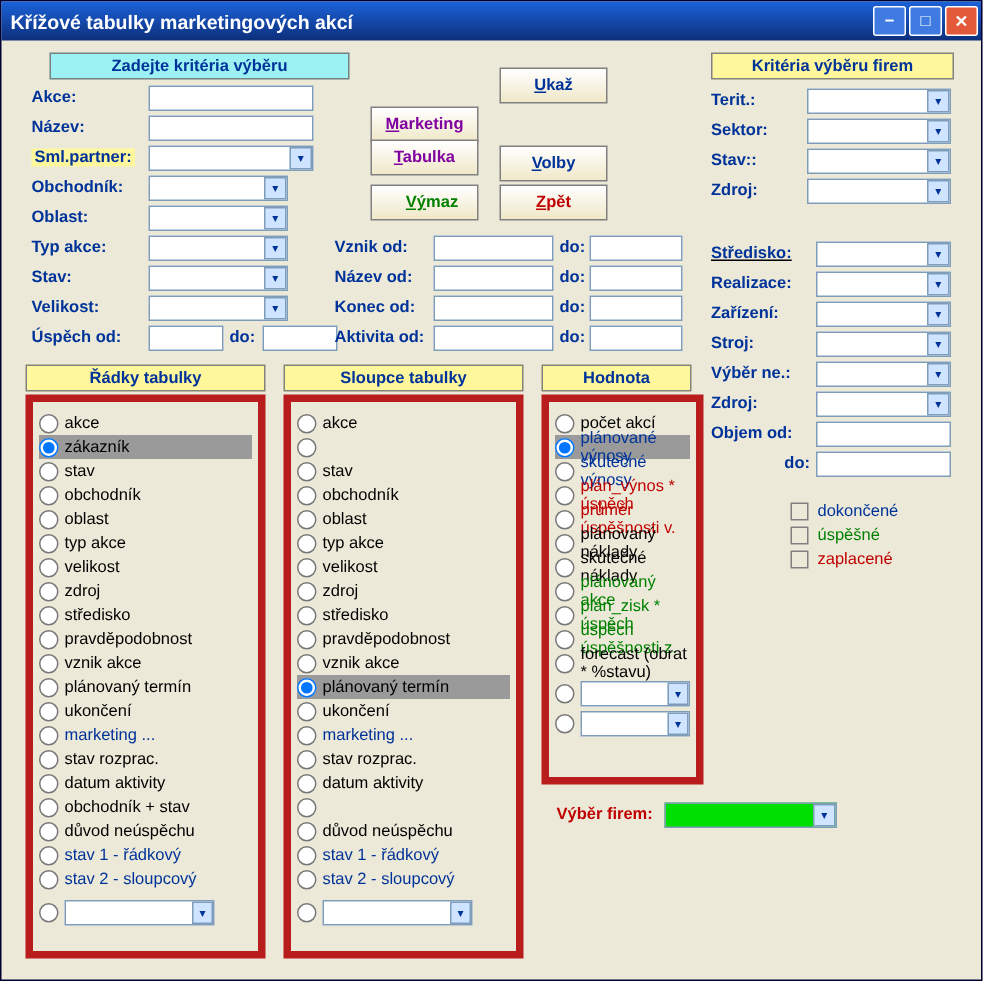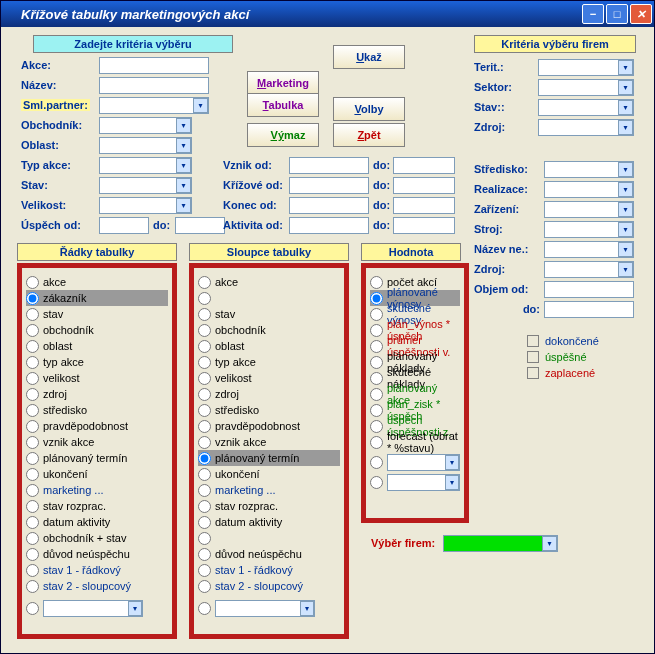--- a/index.html
+++ b/index.html
@@ -1,18 +1,18 @@
 <!DOCTYPE html>
 <html><head>
 <meta charset="utf-8">
 <style>
   * { box-sizing: border-box; }
   body { margin:0; font-family: Tahoma, Arial, sans-serif; font-size:11px; background:#fff; }
   .window { width:655px; height:654px; background:#ece9d8; border:1px solid #003; position:relative; }
-  .titlebar { height:26px; background:linear-gradient(#1b62d9,#0d2f7b); color:#fff; display:flex; align-items:center; justify-content:space-between; padding:0 2px 0 20px; font-size:13px; font-weight:bold;font-style:italic; }
+  .titlebar { height:26px; background:linear-gradient(#1b62d9,#0d2f7b); color:#fff; display:flex; align-items:center; justify-content:space-between; padding:0 2px 0 6px; font-size:13px; font-weight:bold; }
   .titlebar .t-icons { display:flex; gap:2px; }
   .winbtn { width:22px; height:20px; border:1px solid #fff; border-radius:2px; display:flex; align-items:center; justify-content:center; font-size:11px; font-weight:bold; color:#fff; background:#3f7be0; }
   .winbtn.close { background:#e35a3a; }
   .content { position:absolute; top:30px; left:12px; right:12px; bottom:12px; background:#ece9d8; }
   .panel-title { height:18px; border:1px solid #808080; text-align:center; font-weight:bold; font-size:11px; line-height:16px; }
   .panel-cyan { background:#9cf2f2; color:#003399; }
   .panel-yellow { background:#fff79c; color:#003399; }
   .lbl { color:#003399; font-weight:bold; }
   .txt { border:1px solid #7f9db9; background:#fff; height:17px; padding:0 2px; font-family:inherit; font-size:11px; }
   .combo { position:relative; }
@@ -82,21 +82,21 @@
 
     <button class="btn blue" style="position:absolute;left:320px;top:14px"><span class="u">U</span><span>kaž</span></button>
     <button class="btn blue" style="position:absolute;left:320px;top:66px"><span class="u">V</span><span>olby</span></button>
     <button class="btn red" style="position:absolute;left:320px;top:92px"><span class="u">Z</span><span>pět</span></button>
 
     <div style="position:absolute;left:210px;top:128px" class="lbl">Vznik od:</div>
     <input class="txt" style="position: absolute; left: 276px; top: 126px; width: 80px;">
     <div style="position:absolute;left:360px;top:128px" class="lbl">do:</div>
     <input class="txt" style="position: absolute; left: 380px; top: 126px; width: 62px;">
 
-    <div style="position:absolute;left:210px;top:148px" class="lbl">Křížové od:</div>
+    <div style="position:absolute;left:210px;top:148px" class="lbl">Název od:</div>
     <input class="txt" style="position: absolute; left: 276px; top: 146px; width: 80px;">
     <div style="position:absolute;left:360px;top:148px" class="lbl">do:</div>
     <input class="txt" style="position: absolute; left: 380px; top: 146px; width: 62px;">
 
     <div style="position:absolute;left:210px;top:168px" class="lbl">Konec od:</div>
     <input class="txt" style="position: absolute; left: 276px; top: 166px; width: 80px;">
     <div style="position:absolute;left:360px;top:168px" class="lbl">do:</div>
     <input class="txt" style="position: absolute; left: 380px; top: 166px; width: 62px;">
 
     <div style="position:absolute;left:210px;top:188px" class="lbl">Aktivita od:</div>
@@ -117,38 +117,38 @@
         <div style="display: flex; align-items: center; height: 20px; gap: 4px;">
           <span class="lbl" style="width:60px">Stav::</span>
           <div class="combo" style="width: 96px;"><input style=""><div class="arrow">▾</div></div>
         </div>
         <div style="display: flex; align-items: center; height: 20px; gap: 4px;">
           <span class="lbl" style="width:60px">Zdroj:</span>
           <div class="combo" style="width: 96px;"><input style=""><div class="arrow">▾</div></div>
         </div>
       </div>
     <div id="firm-block2" style="position:absolute;left:461px;top:128px;width:170px">
-        <div style="display: flex; align-items: center; height: 20px; gap: 4px;">
+        <div style="display: flex; align-items: center; height: 20px; gap: 4px; text-decoration: underline;">
           <span class="lbl" style="width:66px">Středisko:</span>
           <div class="combo" style="width: 90px;"><input style=""><div class="arrow">▾</div></div>
         </div>
         <div style="display: flex; align-items: center; height: 20px; gap: 4px;">
           <span class="lbl" style="width:66px">Realizace:</span>
           <div class="combo" style="width: 90px;"><input style=""><div class="arrow">▾</div></div>
         </div>
         <div style="display: flex; align-items: center; height: 20px; gap: 4px;">
           <span class="lbl" style="width:66px">Zařízení:</span>
           <div class="combo" style="width: 90px;"><input style=""><div class="arrow">▾</div></div>
         </div>
         <div style="display: flex; align-items: center; height: 20px; gap: 4px;">
           <span class="lbl" style="width:66px">Stroj:</span>
           <div class="combo" style="width: 90px;"><input style=""><div class="arrow">▾</div></div>
         </div>
         <div style="display: flex; align-items: center; height: 20px; gap: 4px;">
-          <span class="lbl" style="width:66px">Název ne.:</span>
+          <span class="lbl" style="width:66px">Výběr ne.:</span>
           <div class="combo" style="width: 90px;"><input style=""><div class="arrow">▾</div></div>
         </div>
         <div style="display: flex; align-items: center; height: 20px; gap: 4px;">
           <span class="lbl" style="width:66px">Zdroj:</span>
           <div class="combo" style="width: 90px;"><input style=""><div class="arrow">▾</div></div>
         </div>
         <div style="display: flex; align-items: center; height: 20px; gap: 4px;">
           <span class="lbl" style="width:66px;text-align:left">Objem od:</span>
           <input class="txt" style="width: 90px;">
         </div>

